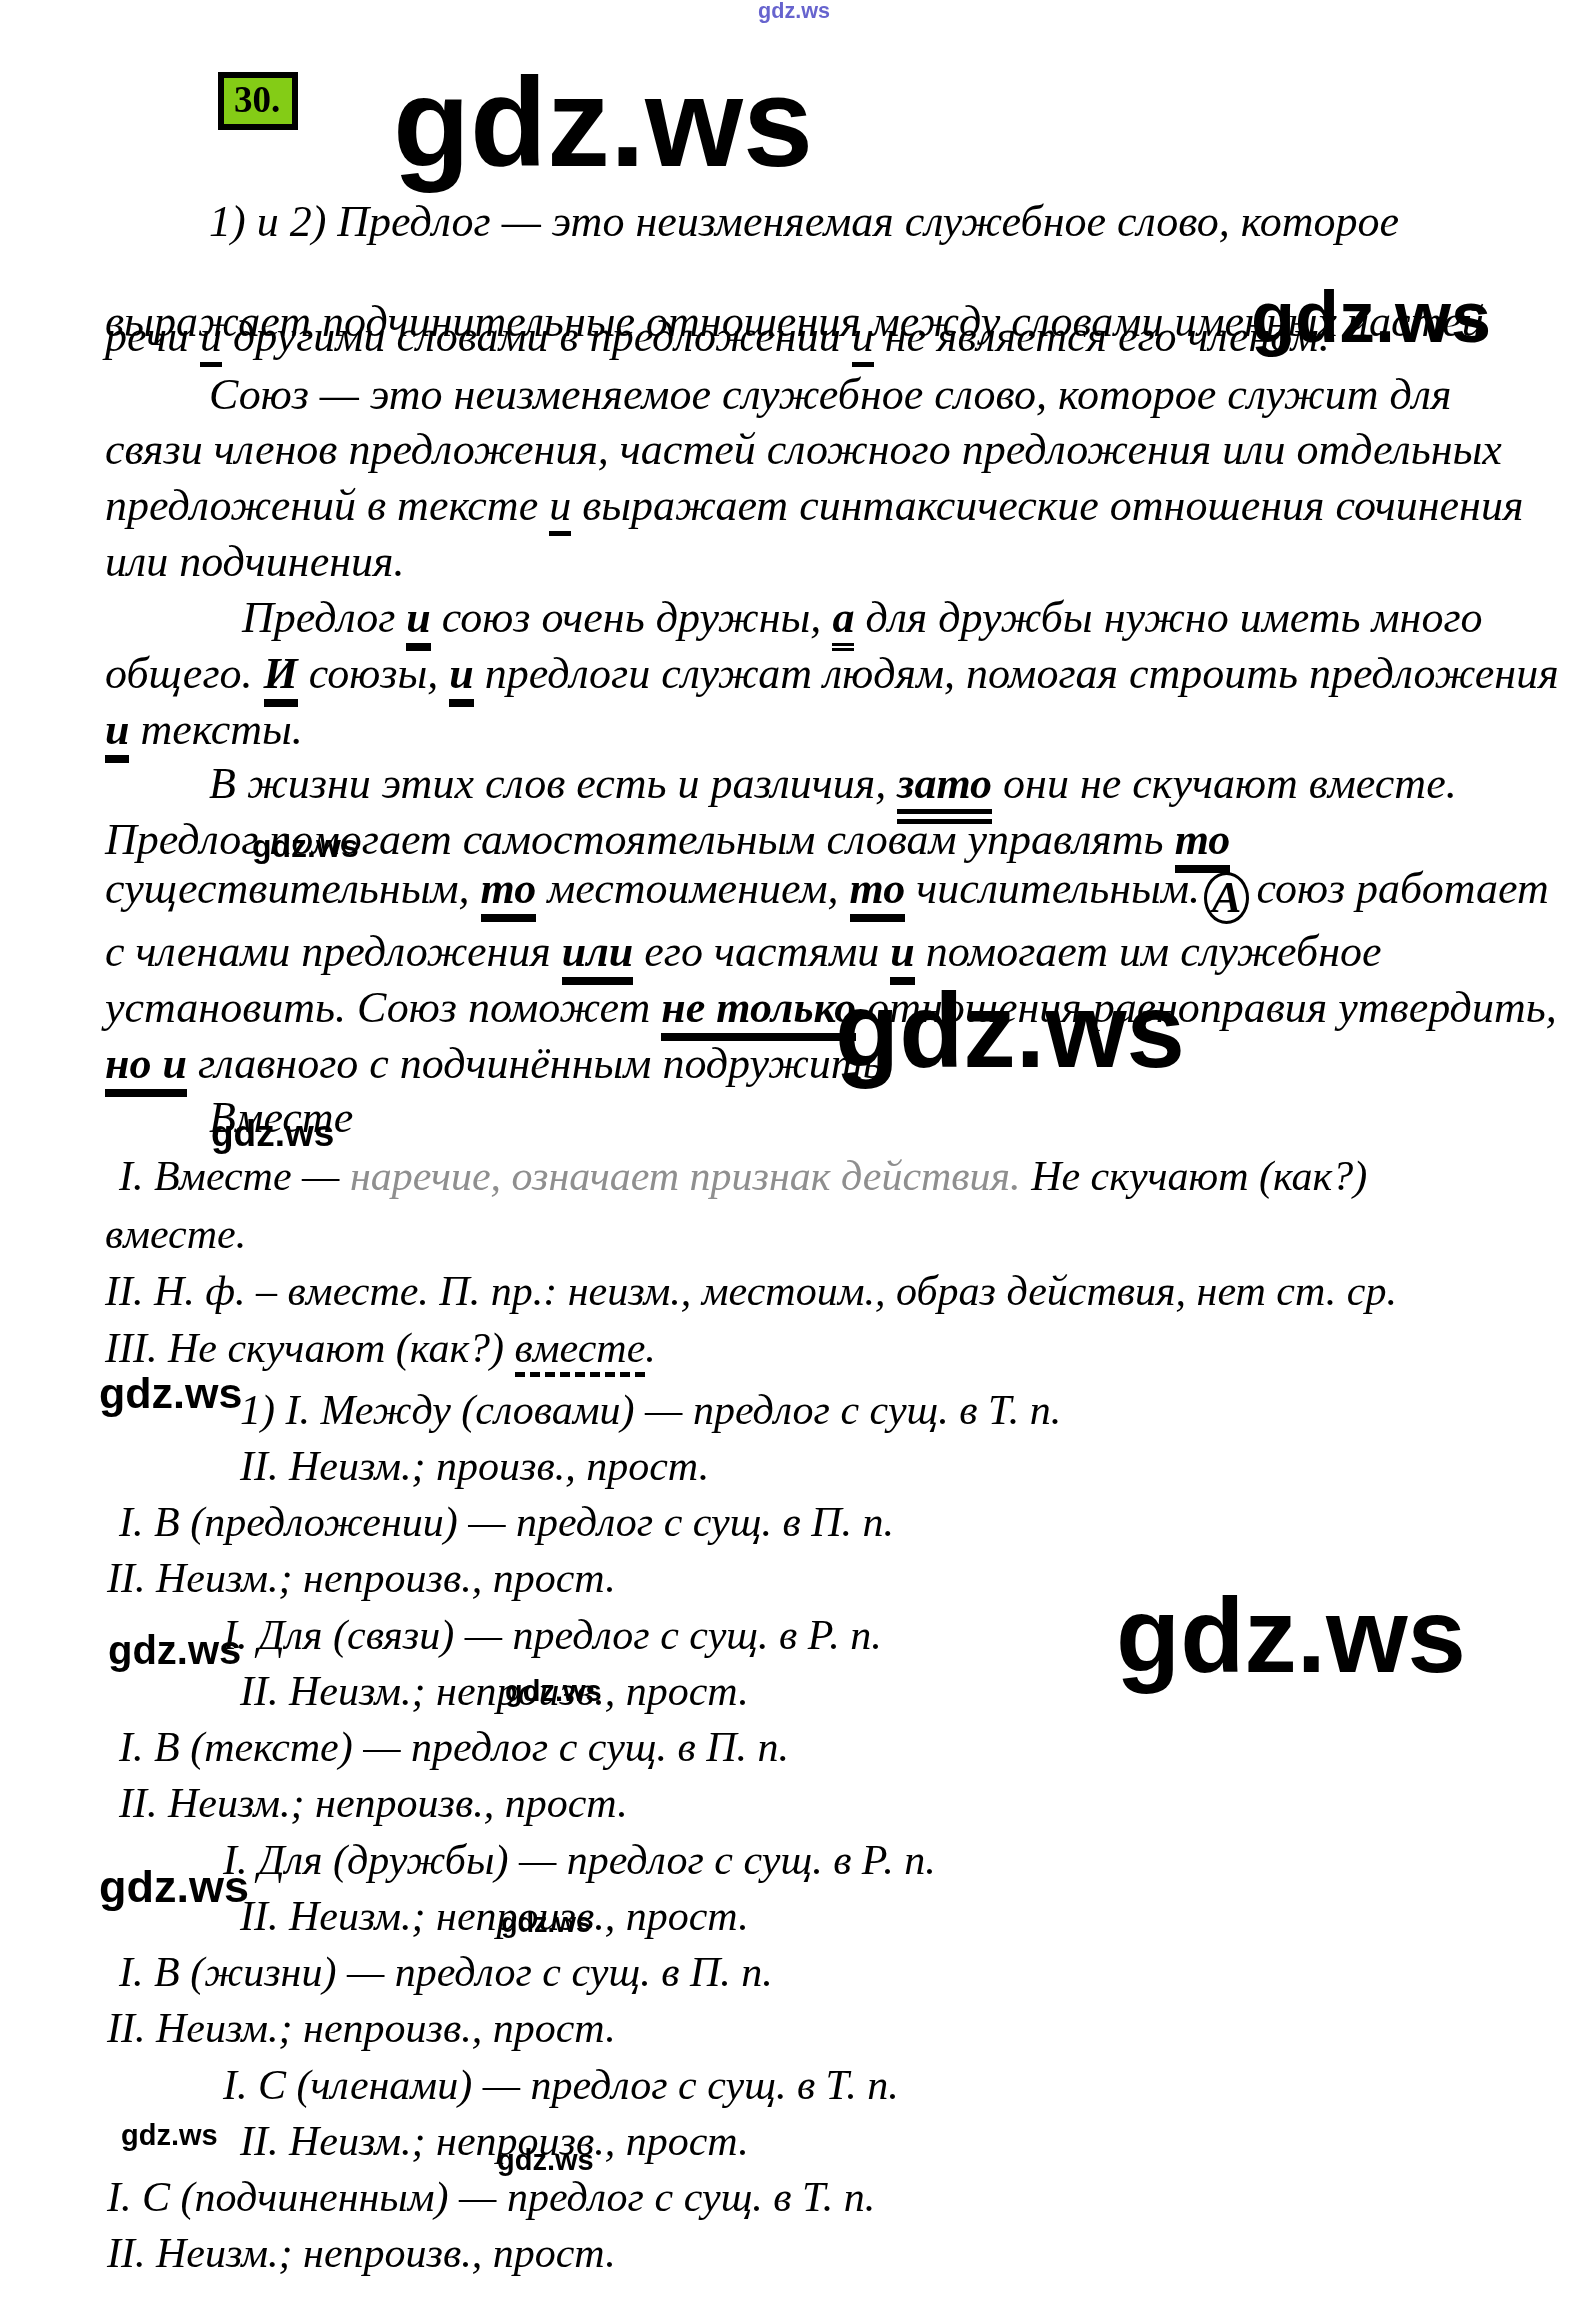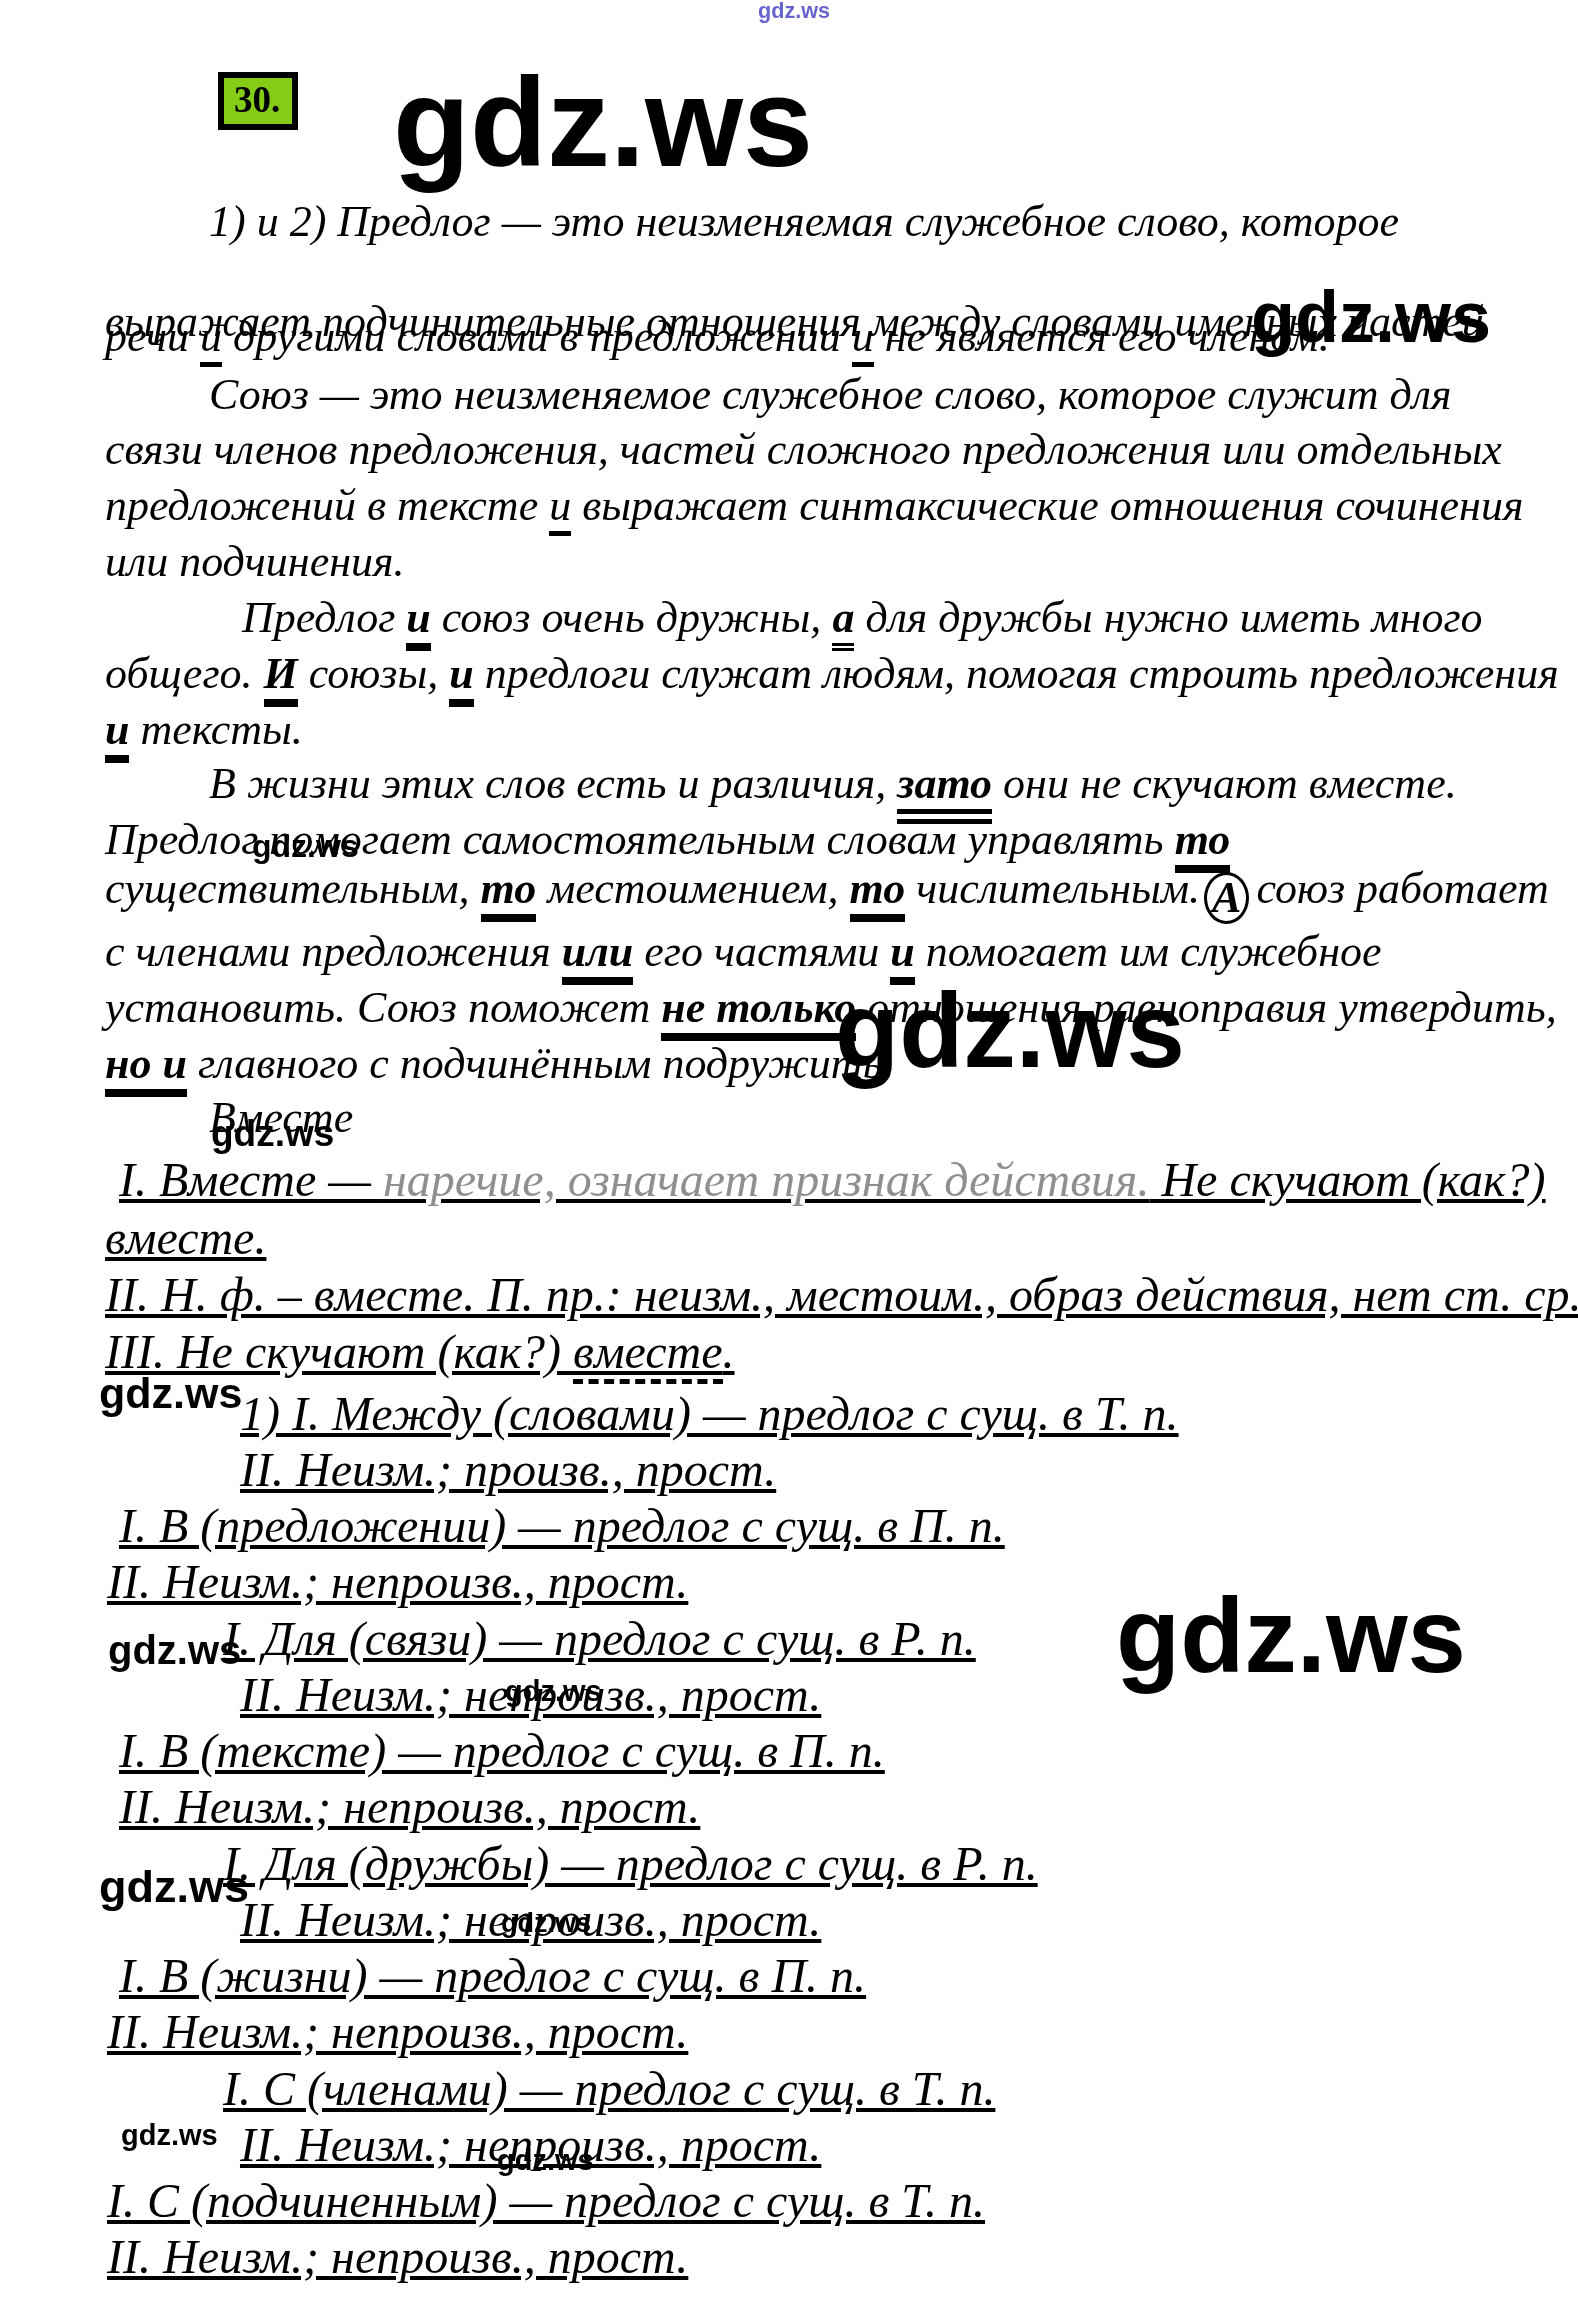--- a/index.html
+++ b/index.html
@@ -3,21 +3,21 @@
 <meta charset="utf-8">
 <style>
   html,body{margin:0;padding:0;background:#ffffff;}
   .page{position:relative;width:1579px;height:2319px;background:#ffffff;overflow:hidden;
         font-family:"Liberation Serif","DejaVu Serif",serif;color:#000;}
   .ex-box{position:absolute;left:218px;top:72px;border:6.5px solid #000;padding:0 11.5px 2.9px 10px;
           background:#84cc16;}
   .ex-box span{font-weight:bold;font-size:37px;font-style:normal;line-height:43px;}
   .line{position:absolute;white-space:nowrap;font-style:italic;line-height:1.15;}
   .fs-body{font-size:44px;}
-  .fs-ana{font-size:48px;text-decoration:underline;}
+  .fs-ana{font-size:42px;}
   .s-p{}
   .s-u{border-bottom:5px solid #000;padding-bottom:1.4px;}
   .s-ub{font-weight:bold;border-bottom:8px solid #000;padding-bottom:1.4px;}
   .s-ud2{font-weight:bold;border-bottom:15px double #000;padding-bottom:1.4px;}
   .s-ua2{font-weight:bold;border-bottom:8.7px double #000;padding-bottom:1.4px;}
   .s-udash{border-bottom:5.8px dashed #000;padding-bottom:1.4px;}
   .s-gray{color:#8f8f8f;}
   .s-circ{display:inline-block;border:3.6px solid #000;border-radius:50%;width:39px;height:46px;
           line-height:46px;text-align:center;font-weight:bold;margin:0 7.2px 0 4.3px;vertical-align:-8.7px;}
   .wm{position:absolute;font-family:"Liberation Sans","DejaVu Sans",sans-serif;font-weight:bold;

